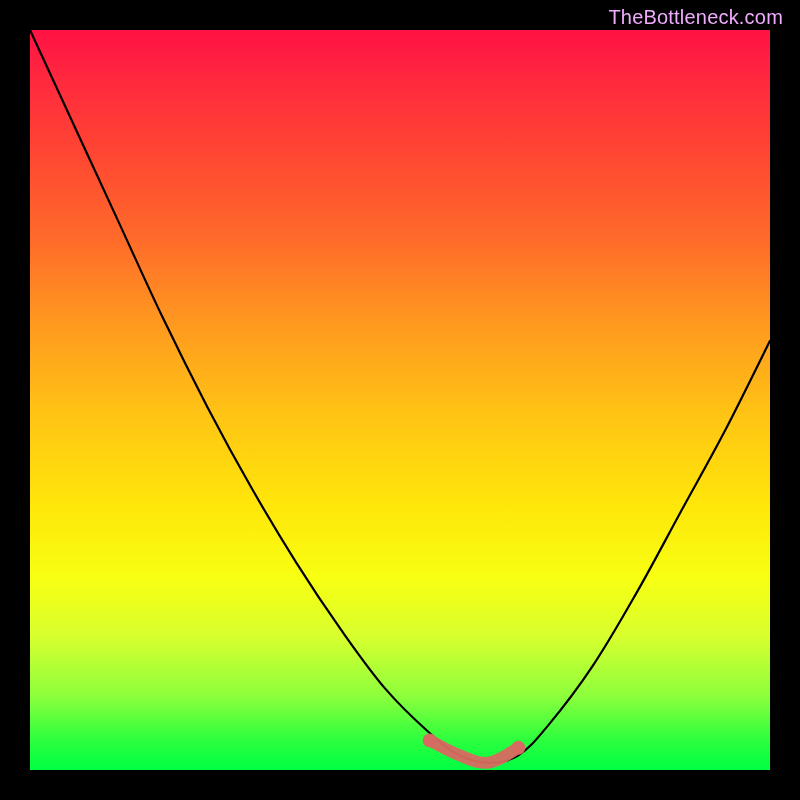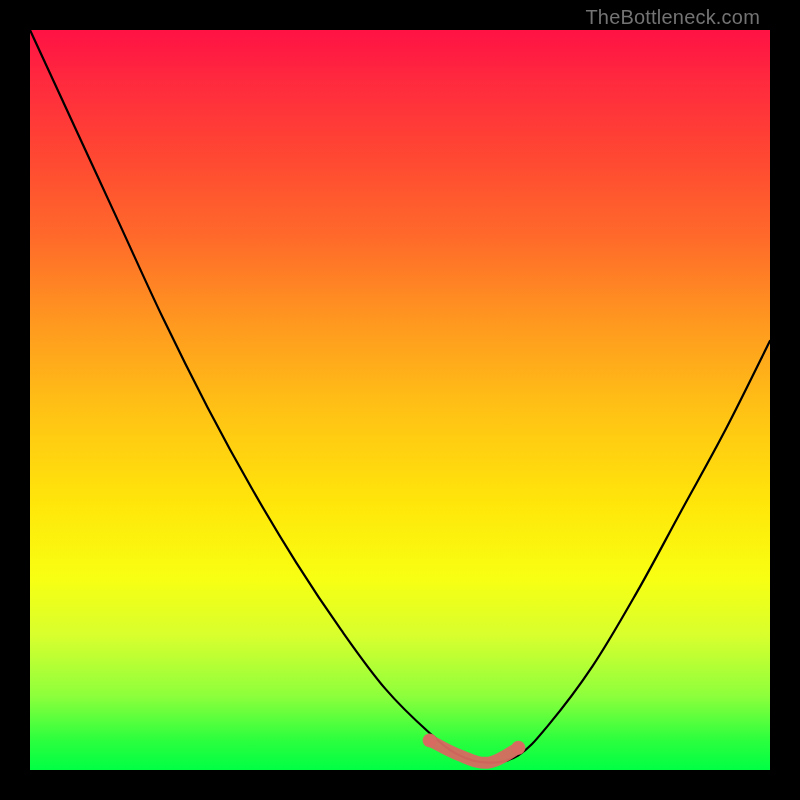--- a/index.html
+++ b/index.html
@@ -36,22 +36,22 @@
       #f8ff12 74%,
       #d7ff2e 82%,
       #8dff3c 90%,
       #2bff3e 96%,
       #00ff44 100%
     );
   }
   .watermark {
     position: absolute;
     top: 6px;
-    right: 40px;
-    color: #737373;
+    right: 17px;
+    color: #f0abfc;
     font-size: 20px;
     font-weight: 500;
     letter-spacing: 0.2px;
     user-select: none;
   }
   svg.curve {
     position: absolute;
     left: 0;
     top: 0;
     width: 740px;

